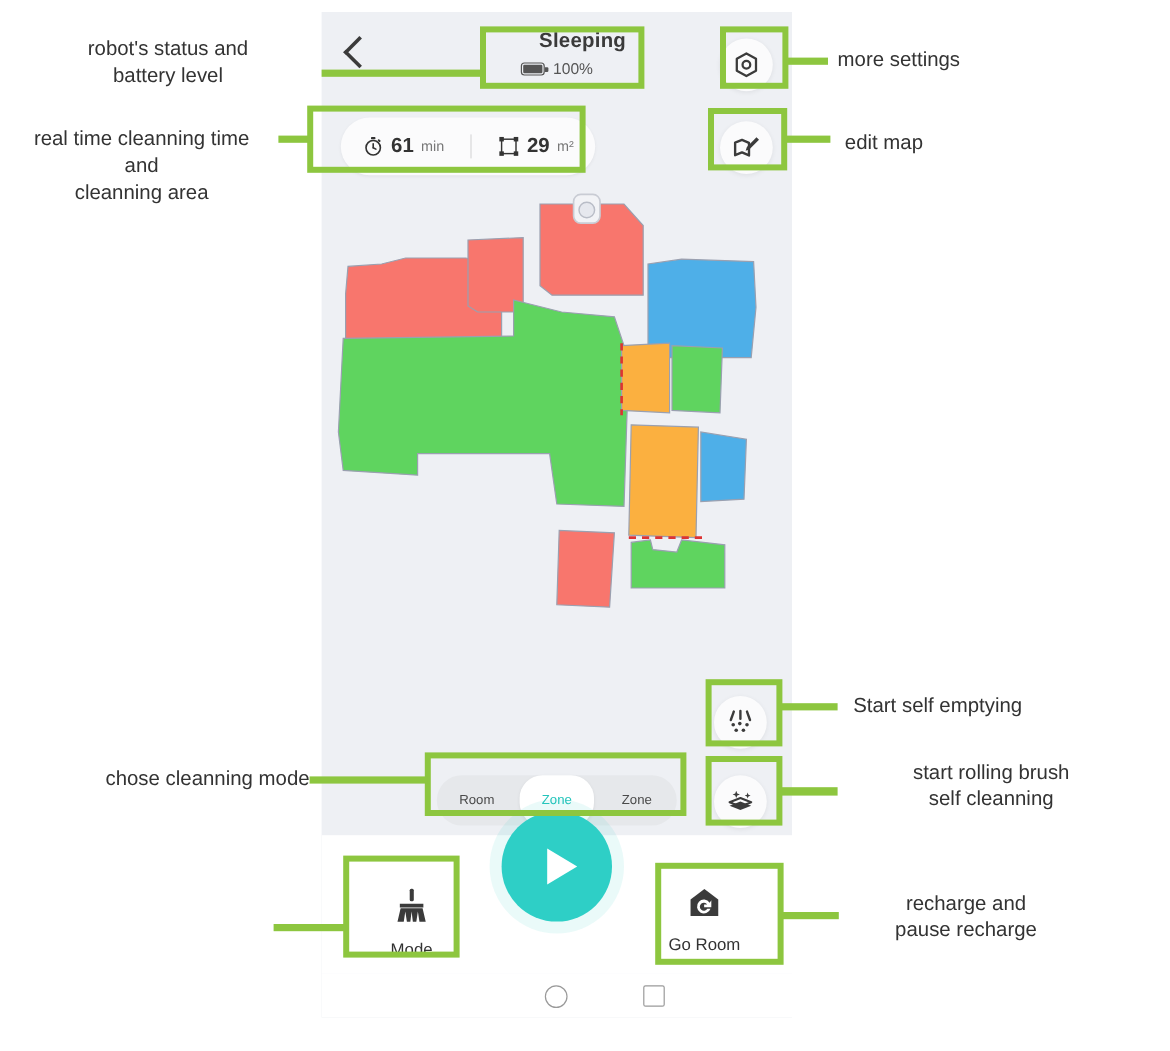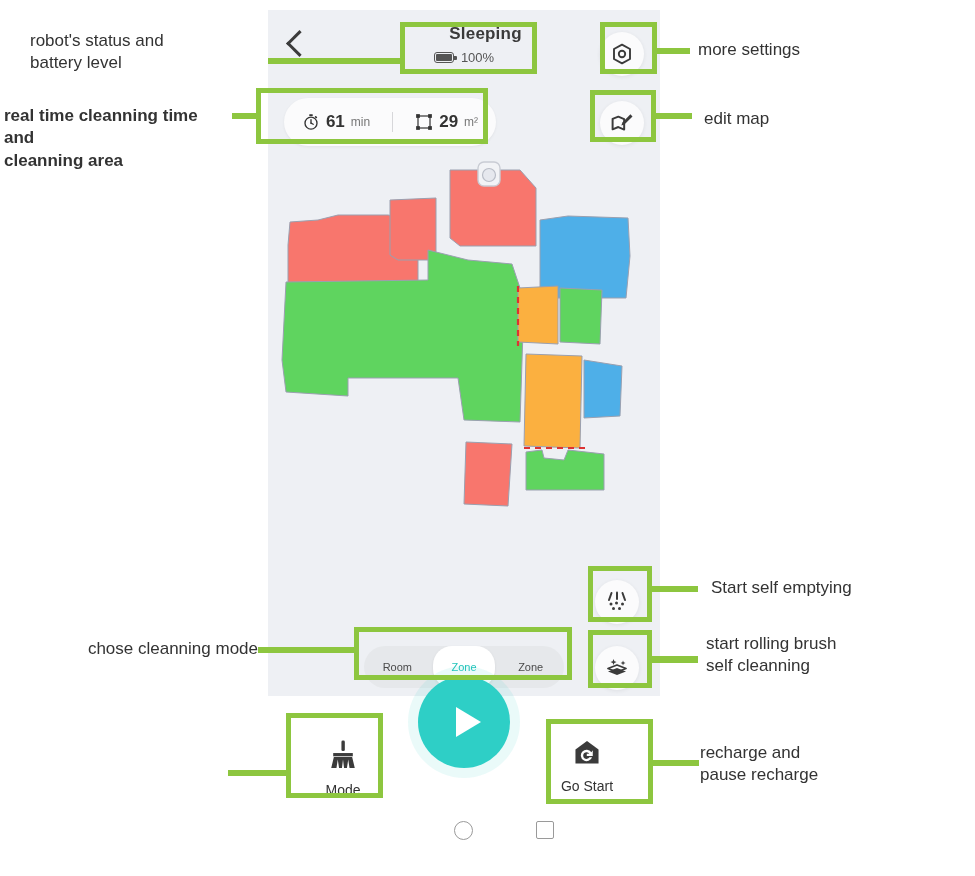--- a/index.html
+++ b/index.html
@@ -115,21 +115,21 @@
   .nav-rec{position:absolute;left:268px;top:10px;width:16px;height:16px;border:1.6px solid #9a9a9a;border-radius:2px;}
 
   
   .hl{position:absolute;border:5px solid #8dc63f;box-sizing:border-box;pointer-events:none;}
   .conn{position:absolute;background:#8dc63f;}
 
   
   .anno{position:absolute;font-size:17px;color:#333;line-height:1.32;}
   .anno.r{text-align:right;}
   .anno.l{text-align:left;}
-  .anno.c{text-align:left;}
+  .anno.c{text-align:center;}
 </style>
 </head>
 <body>
 
 <div class="stage">
 
   <div class="phone">
     <div class="phone-screen">
 
       <div class="map">
@@ -264,21 +264,21 @@
             <path d="M6 14.5 L20 14.5 L22 23 L18 23 L17 16.5 L16 23 L13.8 23 L13 16.5 L12.2 23 L10 23 L9 16.5 L8 23 L4 23 Z" fill="#3b3b3b"></path>
           </svg>
           <div class="lbl">Mode</div>
         </div>
 
         <div class="dock-btn dock-home">
           <svg width="30" height="30" viewBox="0 0 26 26">
             <path d="M13 2.5 L23 10 L23 22 L3 22 L3 10 Z" fill="#3b3b3b"></path>
             <path d="M16.8 12.3 a5 5 0 1 0 0.6 4.4 l-2.3 0 a2.9 2.9 0 1 1 -0.1 -3.1 l-2.2 0 l0 2.1 l5.2 0 l0 -5.1 l-1.2 1.7 Z" fill="#ffffff"></path>
           </svg>
-          <div class="lbl">Go Start</div>
+          <div class="lbl">Go Room</div>
         </div>
       </div>
 
       <div class="navbar">
         <svg class="nav-back" style="border:none;left:104px;top:9px;position:absolute;" width="20" height="20" viewBox="0 0 20 20">
           <path d="M14 3 L4 10 L14 17 Z" fill="none" stroke="#9a9a9a" stroke-width="1.6" stroke-linejoin="round"></path>
         </svg>
         <div class="nav-home"></div>
         <div class="nav-rec"></div>
       </div>
@@ -304,21 +304,21 @@
   <div class="conn" style="left:650px;top:656px;width:48px;height:7px;"></div>
   <div class="conn" style="left:258px;top:647px;width:98px;height:6px;"></div>
   <div class="conn" style="left:228px;top:770px;width:60px;height:6px;"></div>
   <div class="conn" style="left:651px;top:760px;width:48px;height:6px;"></div>
 
   <div class="anno c" style="left:30px;top:30px;width:220px;">
     <div>robot's status and</div>
     <div>battery level</div>
   </div>
 
-  <div class="anno c" style="left:4px;top:105px;width:228px;font-weight:bold;">
+  <div class="anno c" style="left:4px;top:105px;width:228px;">
     <div>real time cleanning time</div>
     <div>and</div>
     <div>cleanning area</div>
   </div>
 
   <div class="anno l" style="left:698px;top:39px;width:260px;">
     <div>more settings</div>
   </div>
 
   <div class="anno l" style="left:704px;top:108px;width:240px;">

